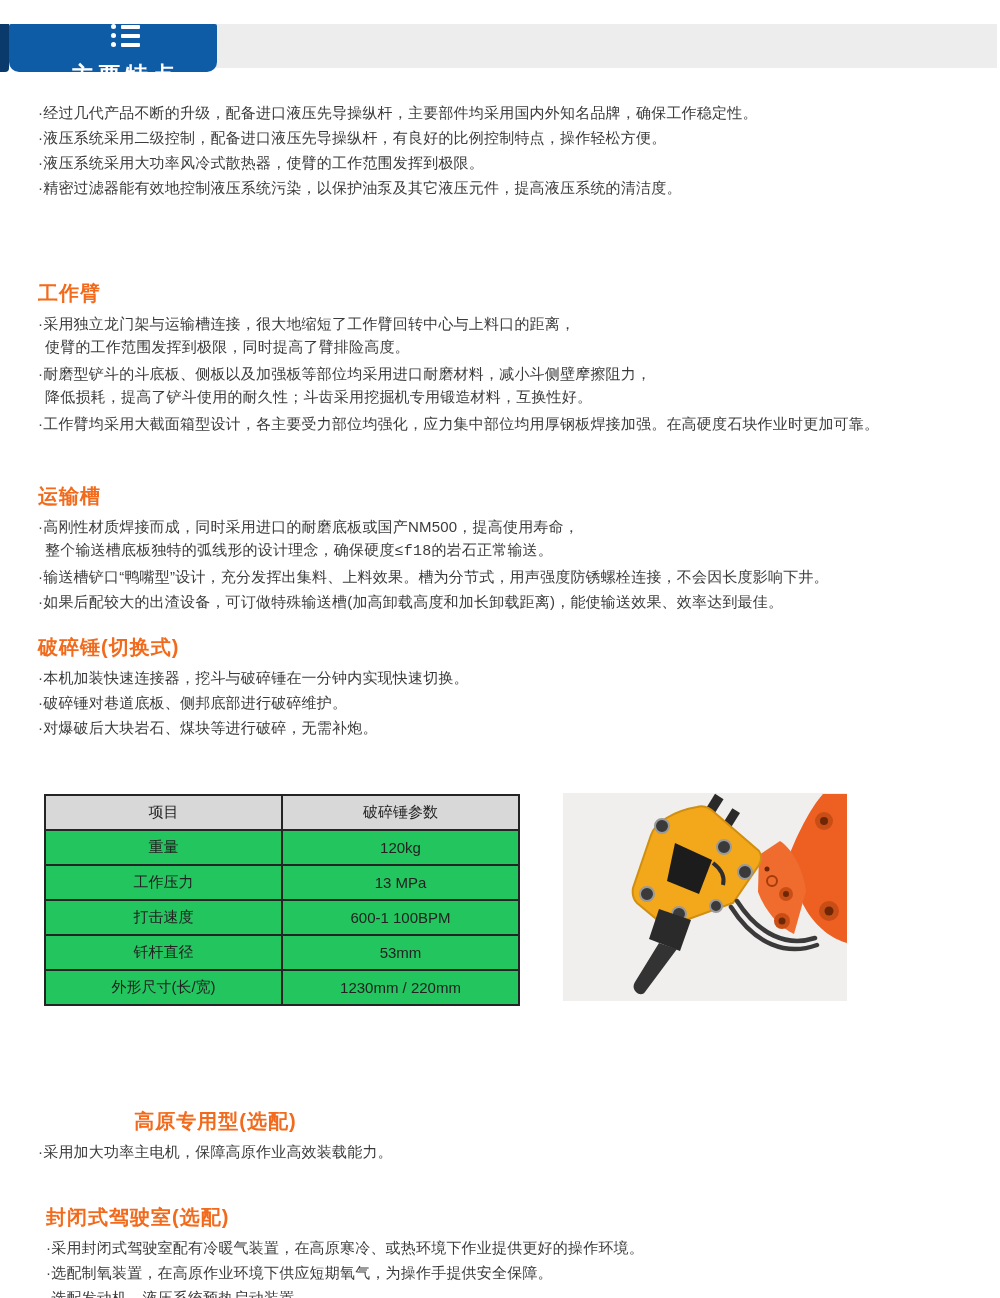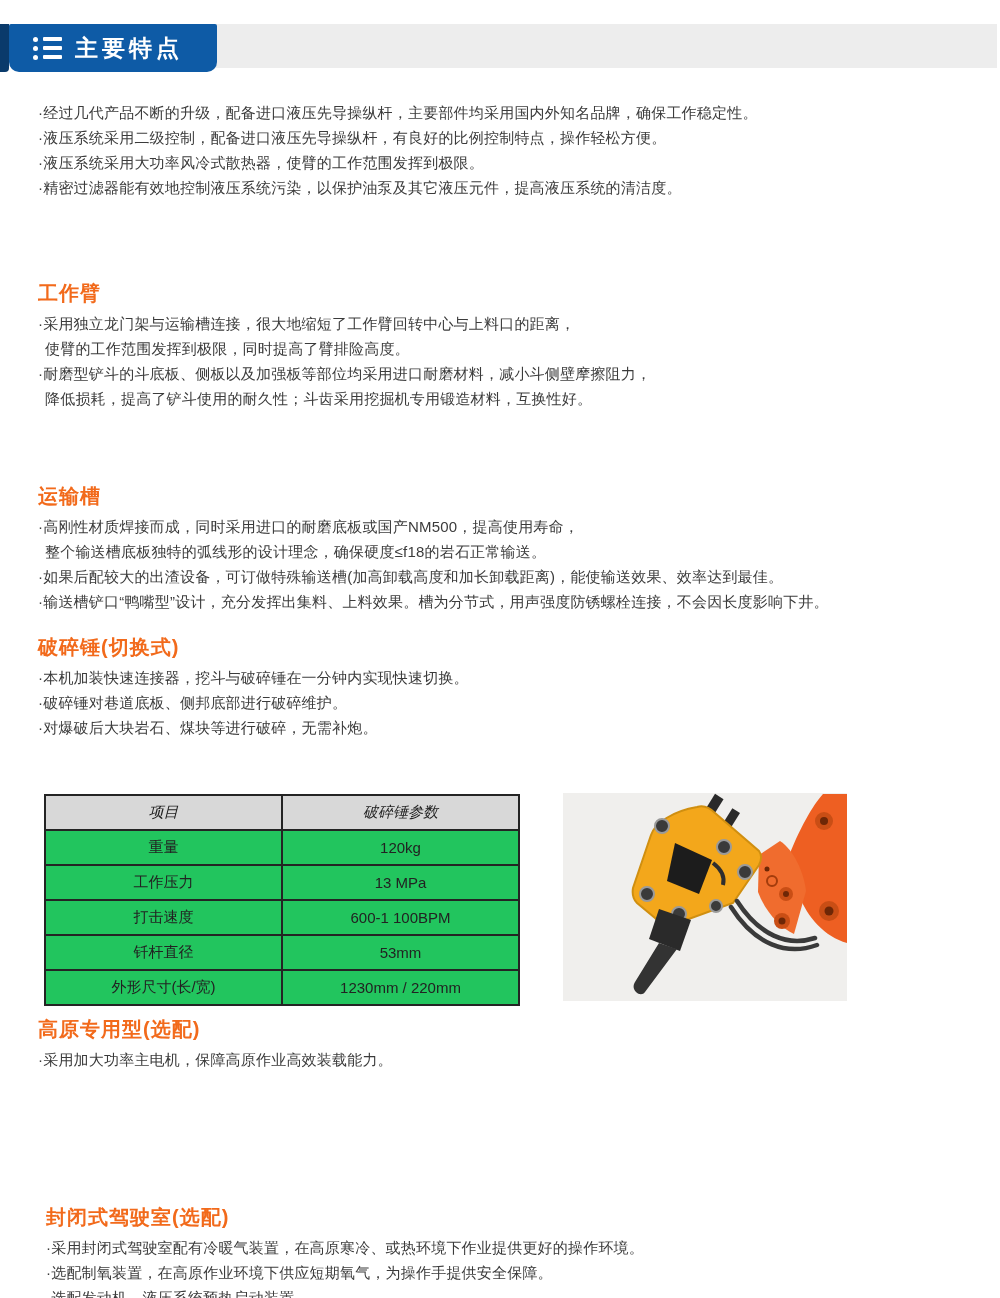--- a/index.html
+++ b/index.html
@@ -10,21 +10,21 @@
 
   
   .header-band { position:absolute; top:24px; left:0; width:1000px; height:48px; }
   .band-gray {
     position:absolute; top:0; left:14px; width:983px; height:44px;
     background:var(--band_gray);
   }
   .band-blue {
     position:absolute; top:0; left:9px; width:208px; height:48px;
     background:var(--header_blue); border-radius:2px 2px 10px 10px;
-    display:flex; align-items:center; padding-left:24px; box-sizing:border-box; gap:13px;
+    display:flex; align-items:center; padding-left:24px; box-sizing:border-box; gap:13px;flex-direction:column;
   }
   .band-stripe {
     position:absolute; top:0; left:0; width:9px; height:48px;
     background:var(--header_dark_blue); border-radius:0 0 4px 0;
   }
   .list-icon { display:flex; flex-direction:column; gap:4px; }
   .list-icon .row { display:flex; align-items:center; gap:5px; }
   .list-icon .dot { width:5px; height:5px; background:#fff; border-radius:50%; }
   .list-icon .bar { width:19px; height:4px; background:#fff; border-radius:1px; }
   .band-title { color:#fff; font-size:23px; font-weight:bold; letter-spacing:4px; white-space:nowrap; }
@@ -32,30 +32,30 @@
   
   .section { position:absolute; left:38px; }
   .section h2 {
     margin:0 0 6px 0; font-size:20px; line-height:24px; font-weight:bold;
     color:var(--accent); letter-spacing:1px; white-space:nowrap;
   }
   .line {
     font-size:15px; line-height:25px; color:var(--text);
     white-space:nowrap; letter-spacing:0.2px;
   }
-  .line.cont { padding-left:7px; }
+  .line.cont { padding-left:7px;font-family:Liberation Mono, monospace; }
 
   
   .spec-table { position:absolute; left:44px; top:794px; border-collapse:collapse; }
   .spec-table th, .spec-table td {
     border:2px solid var(--table_border); width:227px; height:33px;
     text-align:center; vertical-align:middle; font-size:15px; color:#222;
     padding:0 4px; font-weight:normal; white-space:nowrap;
   }
-  .spec-table th { background:var(--table_header_bg);font-style:italic; }
+  .spec-table th { background:var(--table_header_bg); }
   .spec-table td { background:#22c55e; }
 
   
   .photo {
     position:absolute; left:563px; top:793px; width:284px; height:208px;
     background:var(--photo_bg);
   }
   .photo svg { display:block; }
 </style>
 </head>
@@ -91,28 +91,29 @@
     <div class="line">·液压系统采用大功率风冷式散热器，使臂的工作范围发挥到极限。</div>
     <div class="line">·精密过滤器能有效地控制液压系统污染，以保护油泵及其它液压元件，提高液压系统的清洁度。</div>
   </div>
 
   <div class="section" style="top:281px;">
     <h2>工作臂</h2>
     <div class="line">·采用独立龙门架与运输槽连接，很大地缩短了工作臂回转中心与上料口的距离，</div>
     <div class="line cont">使臂的工作范围发挥到极限，同时提高了臂排险高度。</div>
     <div class="line">·耐磨型铲斗的斗底板、侧板以及加强板等部位均采用进口耐磨材料，减小斗侧壁摩擦阻力，</div>
     <div class="line cont">降低损耗，提高了铲斗使用的耐久性；斗齿采用挖掘机专用锻造材料，互换性好。</div>
+    <div class="line">·工作臂均采用大截面箱型设计，各主要受力部位均强化，应力集中部位均用厚钢板焊接加强。在高硬度石块作业时更加可靠。</div>
   </div>
 
   <div class="section" style="top:484px;">
     <h2>运输槽</h2>
     <div class="line">·高刚性材质焊接而成，同时采用进口的耐磨底板或国产NM500，提高使用寿命，</div>
     <div class="line cont">整个输送槽底板独特的弧线形的设计理念，确保硬度≤f18的岩石正常输送。</div>
+    <div class="line">·输送槽铲口“鸭嘴型”设计，充分发挥出集料、上料效果。槽为分节式，用声强度防锈螺栓连接，不会因长度影响下井。</div>
     <div class="line">·如果后配较大的出渣设备，可订做特殊输送槽(加高卸载高度和加长卸载距离)，能使输送效果、效率达到最佳。</div>
-    <div class="line">·输送槽铲口“鸭嘴型”设计，充分发挥出集料、上料效果。槽为分节式，用声强度防锈螺栓连接，不会因长度影响下井。</div>
   </div>
 
   <div class="section" style="top:635px;">
     <h2>破碎锤(切换式)</h2>
     <div class="line">·本机加装快速连接器，挖斗与破碎锤在一分钟内实现快速切换。</div>
     <div class="line">·破碎锤对巷道底板、侧邦底部进行破碎维护。</div>
     <div class="line">·对爆破后大块岩石、煤块等进行破碎，无需补炮。</div>
   </div>
 
   <table class="spec-table">
@@ -181,21 +182,21 @@
 
       <path d="M96 116 L128 127 L117 158 L86 146 Z" style="fill:var(--machine_dark)"></path>
 
       <path d="M96 150 L114 156 L82 199 C80 202 76 202 73 199 C70 196 70 192 72 189 Z" fill="#333"></path>
 
       <path d="M174 108 C196 142 224 154 252 145" fill="none" stroke="#3a3a3a" stroke-width="4.5" stroke-linecap="round"></path>
       <path d="M168 114 C192 152 224 163 254 152" fill="none" stroke="#3a3a3a" stroke-width="4.5" stroke-linecap="round"></path>
     </svg>
   </div>
 
-  <div class="section" style="top:1017px;">
+  <div class="section" style="top:1109px;text-align:center;">
     <h2>高原专用型(选配)</h2>
     <div class="line">·采用加大功率主电机，保障高原作业高效装载能力。</div>
   </div>
 
   <div class="section" style="top:1205px;margin-left:8px;">
     <h2>封闭式驾驶室(选配)</h2>
     <div class="line">·采用封闭式驾驶室配有冷暖气装置，在高原寒冷、或热环境下作业提供更好的操作环境。</div>
     <div class="line">·选配制氧装置，在高原作业环境下供应短期氧气，为操作手提供安全保障。</div>
     <div class="line">·选配发动机、液压系统预热启动装置。</div>
   </div>

